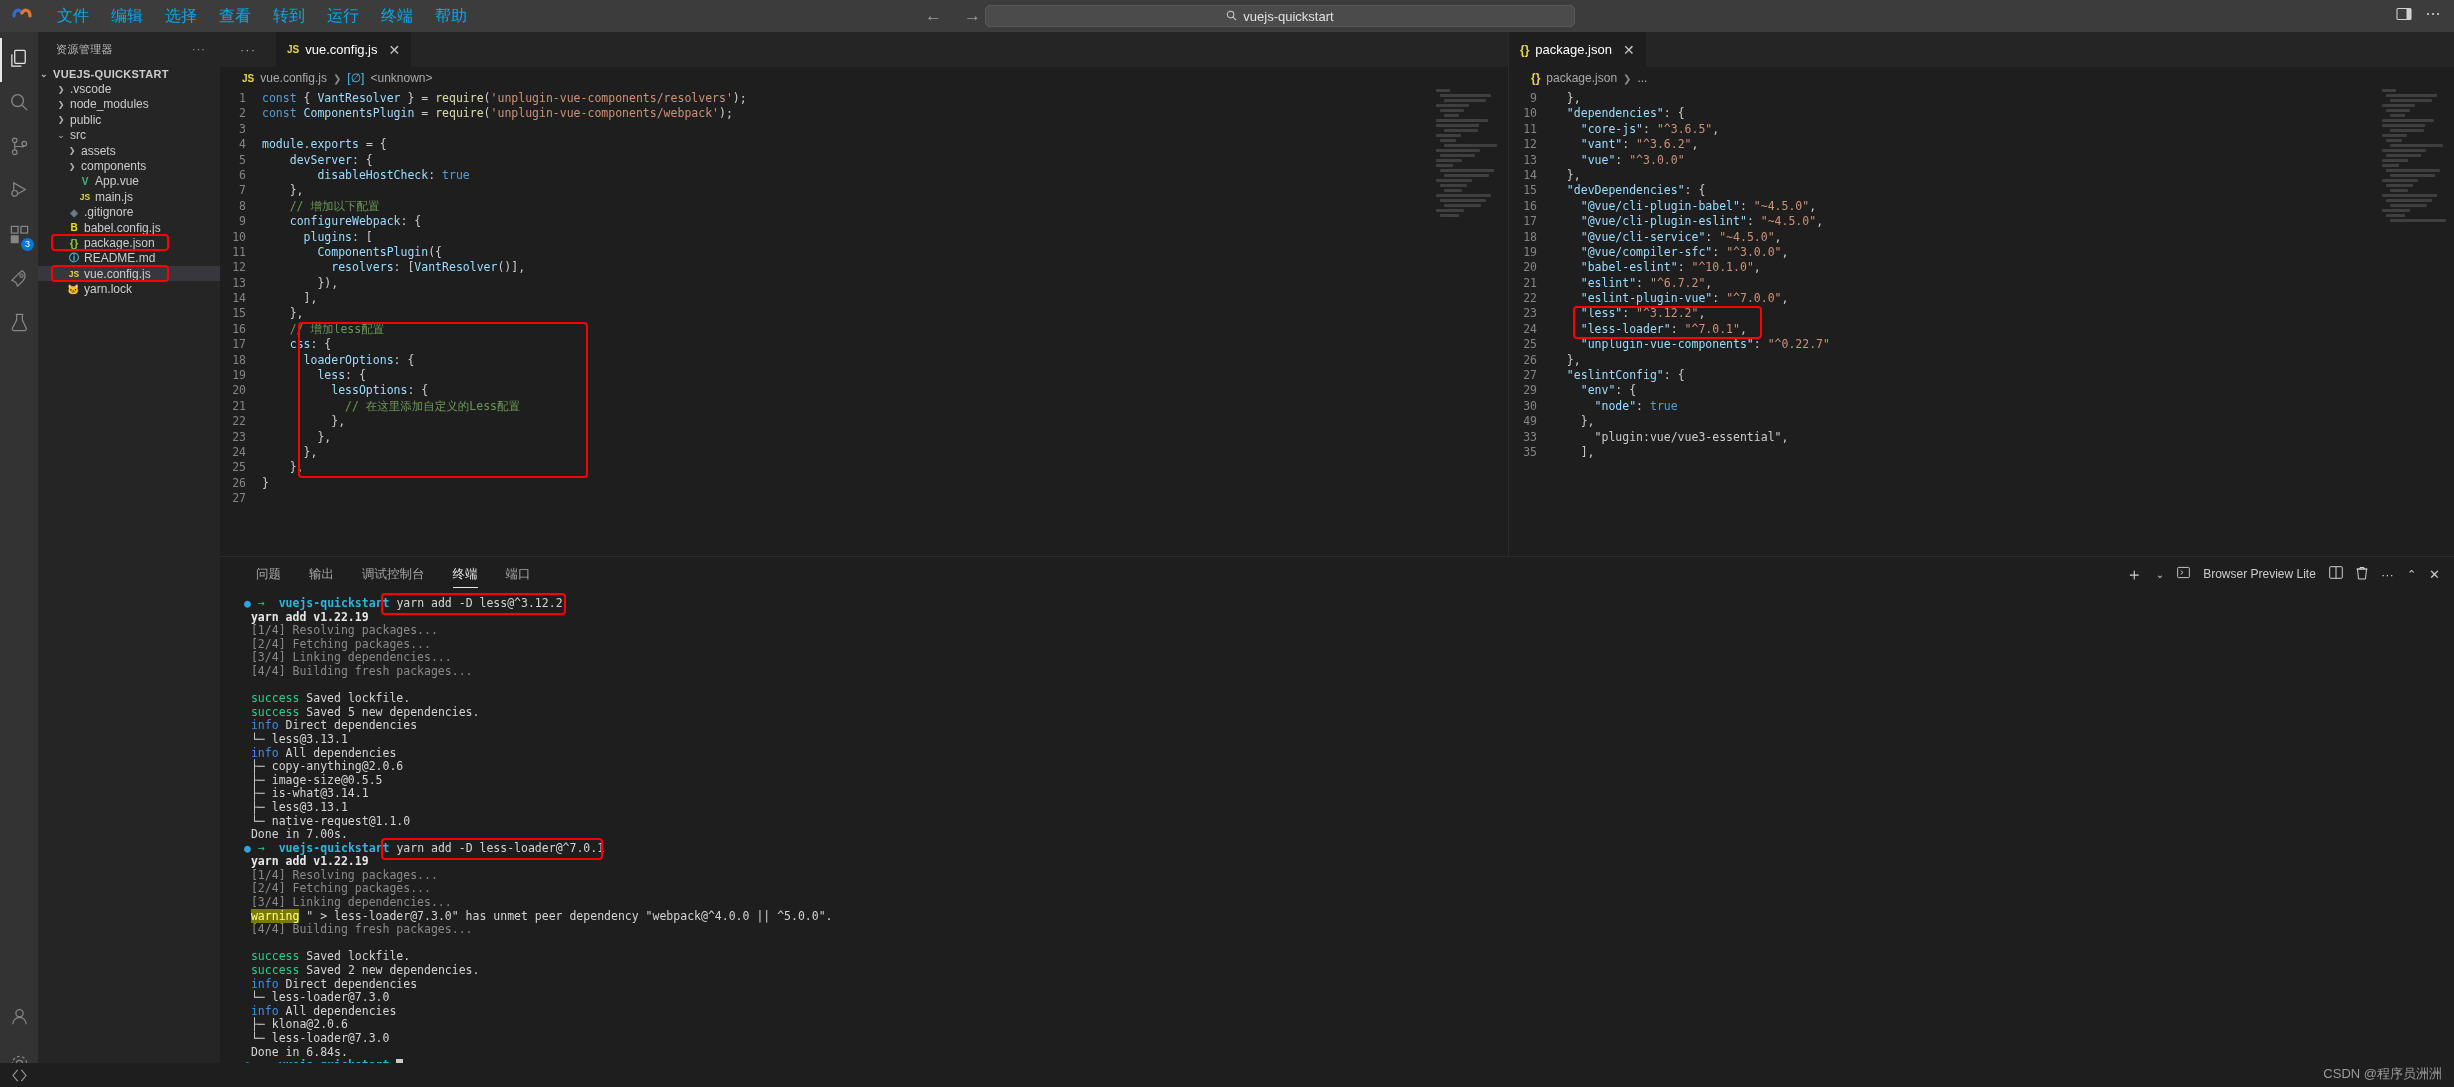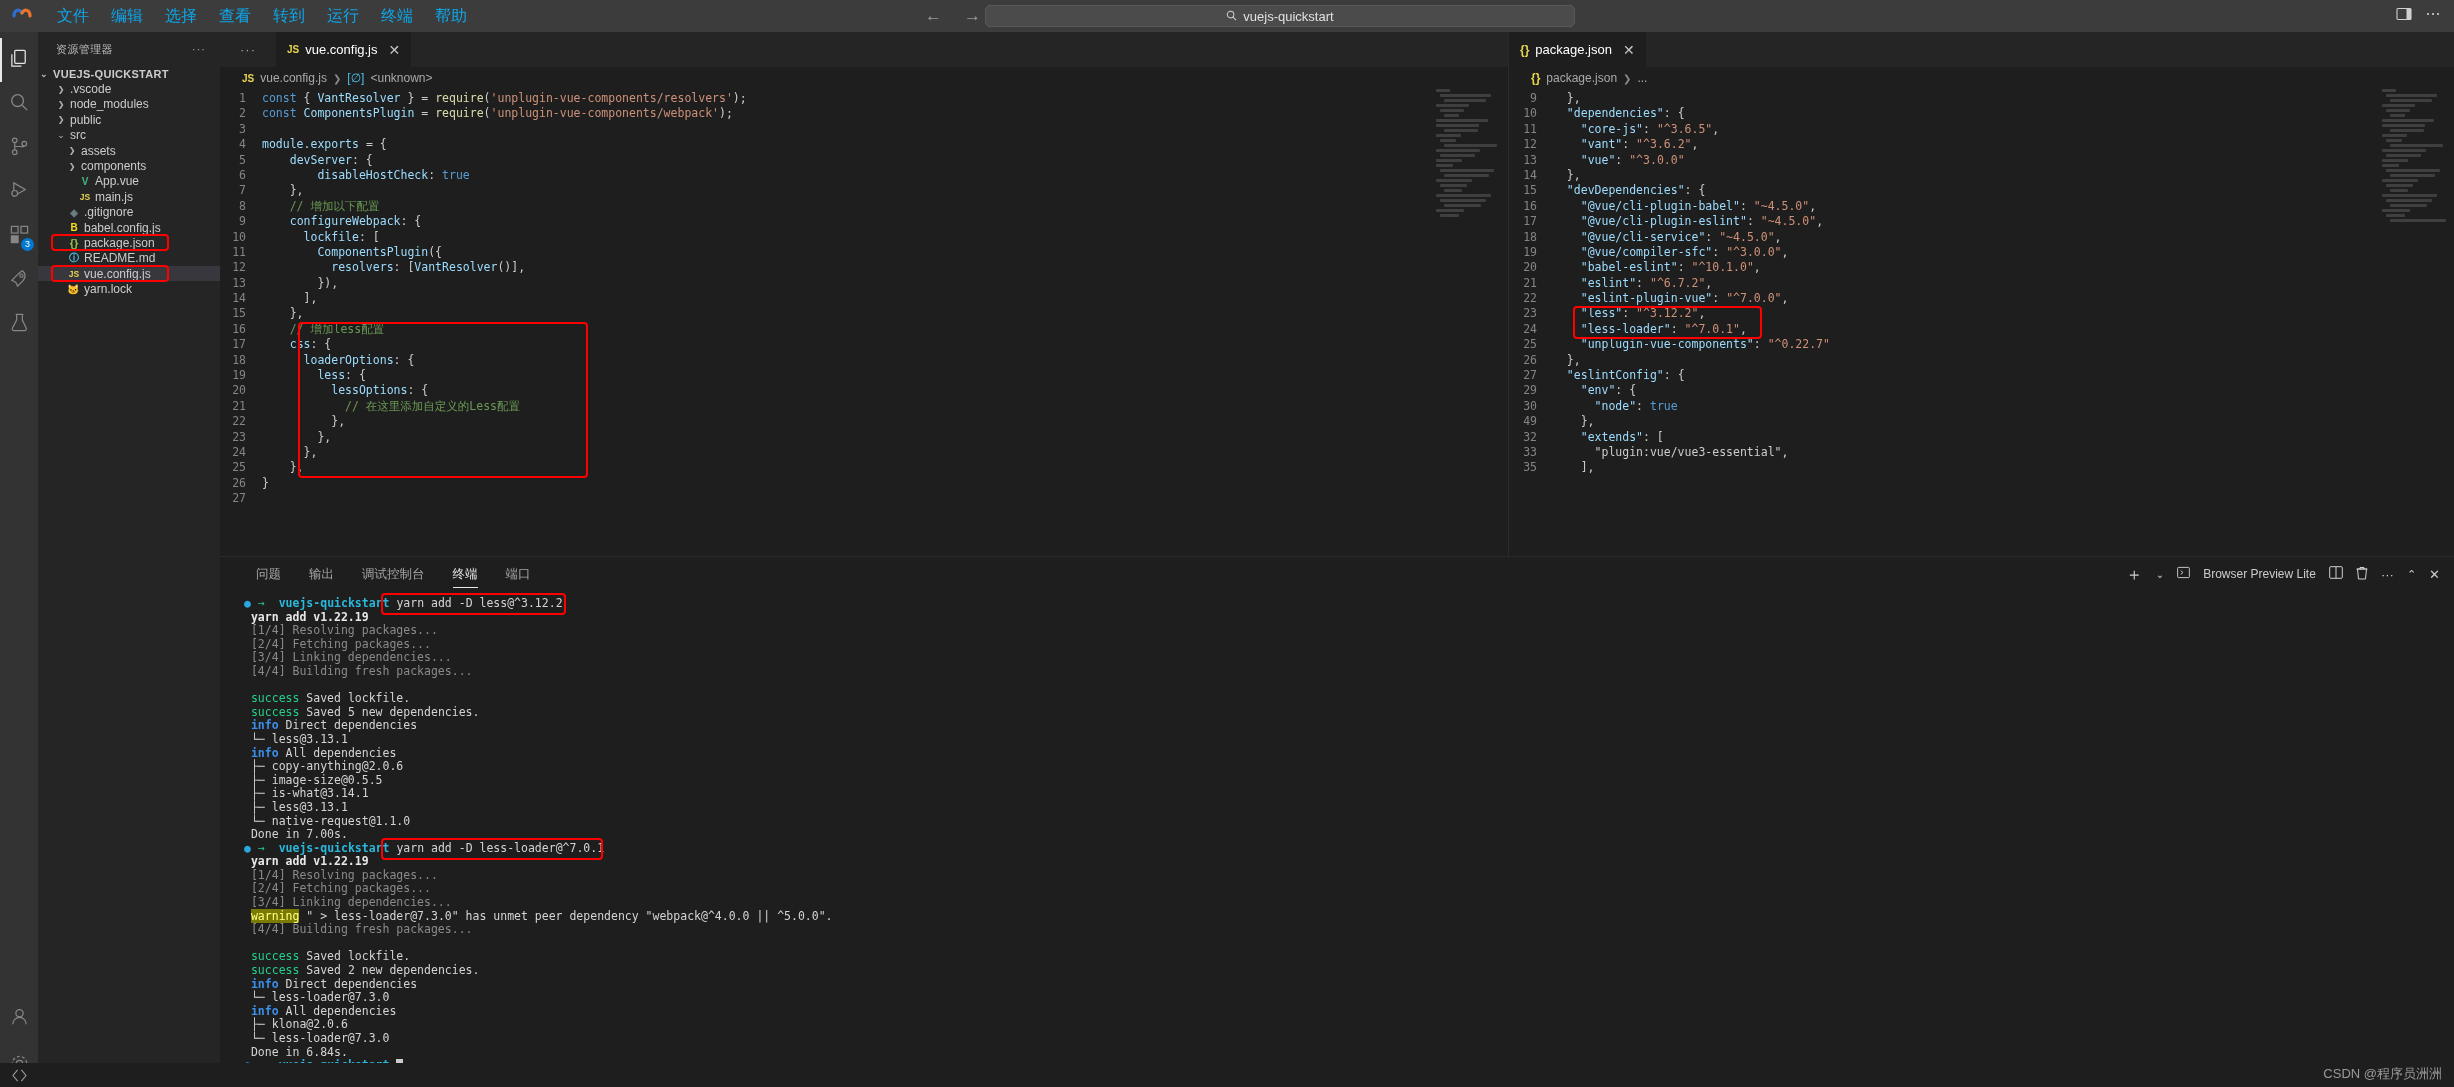--- a/index.html
+++ b/index.html
@@ -138,21 +138,21 @@
   .terminal{
     flex:1; overflow:hidden; padding:6px 0 0 24px;
     font-family:"DejaVu Sans Mono","Liberation Mono", monospace;
     font-size:11.5px; line-height:13.6px; white-space:pre; position:relative;
   }
   .tline{ height:13.6px; }
   .t-dim{ color:#8a8a8a; }
   .t-white{ color:#d4d4d4; }
   .t-bold{ color:#e8e8e8; font-weight:bold; }
   .t-green{ color:#23d18b; }
-  .t-blue{ color:#3b8eea;font-weight:bold; }
+  .t-blue{ color:#3b8eea; }
   .t-cyan{ color:#29b8db; font-weight:bold; }
   .t-yellow{ color:#f5f543; }
   .t-dot{ color:#2aa7e0; }
   .t-arrow{ color:#23d18b; }
   .cursorblk{ display:inline-block; width:7px; height:11px; background:#cccccc; vertical-align:-1px; }
 
   
   .statusbar{
     position:absolute; left:0; bottom:0; width:2454px; height:24px;
     background:#1e1e1e; display:flex; align-items:center;
@@ -402,21 +402,21 @@
         <div class="code mono" id="code-left">
           <div class="cline"><span class="ln">1</span><span class="ctext"><span class="c-blue">const</span> { <span class="c-lblue">VantResolver</span> } = <span class="c-func">require</span>(<span class="c-str">'unplugin-vue-components/resolvers'</span>);</span></div>
             <div class="cline"><span class="ln">2</span><span class="ctext"><span class="c-blue">const</span> <span class="c-lblue">ComponentsPlugin</span> = <span class="c-func">require</span>(<span class="c-str">'unplugin-vue-components/webpack'</span>);</span></div>
             <div class="cline"><span class="ln">3</span><span class="ctext"></span></div>
             <div class="cline"><span class="ln">4</span><span class="ctext"><span class="c-lblue">module</span>.<span class="c-lblue">exports</span> = {</span></div>
             <div class="cline"><span class="ln">5</span><span class="ctext">    <span class="c-lblue">devServer</span>: {</span></div>
             <div class="cline"><span class="ln">6</span><span class="ctext">        <span class="c-lblue">disableHostCheck</span>: <span class="c-blue">true</span></span></div>
             <div class="cline"><span class="ln">7</span><span class="ctext">    },</span></div>
             <div class="cline"><span class="ln">8</span><span class="ctext"><span class="c-cmt">    // 增加以下配置</span></span></div>
             <div class="cline"><span class="ln">9</span><span class="ctext">    <span class="c-lblue">configureWebpack</span>: {</span></div>
-            <div class="cline"><span class="ln">10</span><span class="ctext">      <span class="c-lblue">lockfile</span>: [</span></div>
+            <div class="cline"><span class="ln">10</span><span class="ctext">      <span class="c-lblue">plugins</span>: [</span></div>
             <div class="cline"><span class="ln">11</span><span class="ctext">        <span class="c-lblue">ComponentsPlugin</span>({</span></div>
             <div class="cline"><span class="ln">12</span><span class="ctext">          <span class="c-lblue">resolvers</span>: [<span class="c-lblue">VantResolver</span>()],</span></div>
             <div class="cline"><span class="ln">13</span><span class="ctext">        }),</span></div>
             <div class="cline"><span class="ln">14</span><span class="ctext">      ],</span></div>
             <div class="cline"><span class="ln">15</span><span class="ctext">    },</span></div>
             <div class="cline"><span class="ln">16</span><span class="ctext"><span class="c-cmt">    // 增加less配置</span></span></div>
             <div class="cline"><span class="ln">17</span><span class="ctext">    <span class="c-lblue">css</span>: {</span></div>
             <div class="cline"><span class="ln">18</span><span class="ctext">      <span class="c-lblue">loaderOptions</span>: {</span></div>
             <div class="cline"><span class="ln">19</span><span class="ctext">        <span class="c-lblue">less</span>: {</span></div>
             <div class="cline"><span class="ln">20</span><span class="ctext">          <span class="c-lblue">lessOptions</span>: {</span></div>
@@ -489,21 +489,20 @@
             <div class="cline"><span class="ln">21</span><span class="ctext">    <span class="c-lblue">"eslint"</span>: <span class="c-str">"^6.7.2"</span>,</span></div>
             <div class="cline"><span class="ln">22</span><span class="ctext">    <span class="c-lblue">"eslint-plugin-vue"</span>: <span class="c-str">"^7.0.0"</span>,</span></div>
             <div class="cline"><span class="ln">23</span><span class="ctext">    <span class="c-lblue">"less"</span>: <span class="c-str">"^3.12.2"</span>,</span></div>
             <div class="cline"><span class="ln">24</span><span class="ctext">    <span class="c-lblue">"less-loader"</span>: <span class="c-str">"^7.0.1"</span>,</span></div>
             <div class="cline"><span class="ln">25</span><span class="ctext">    <span class="c-lblue">"unplugin-vue-components"</span>: <span class="c-str">"^0.22.7"</span></span></div>
             <div class="cline"><span class="ln">26</span><span class="ctext">  },</span></div>
             <div class="cline"><span class="ln">27</span><span class="ctext">  <span class="c-lblue">"eslintConfig"</span>: {</span></div>
             <div class="cline"><span class="ln">29</span><span class="ctext">    <span class="c-lblue">"env"</span>: {</span></div>
             <div class="cline"><span class="ln">30</span><span class="ctext">      <span class="c-lblue">"node"</span>: <span class="c-blue">true</span></span></div>
             <div class="cline"><span class="ln">49</span><span class="ctext">    },</span></div>
-            <div class="cline"><span class="ln">32</span><span class="ctext">    <span class="c-lblue">"extends"</span>: [</span></div>
             <div class="cline"><span class="ln">33</span><span class="ctext">      "plugin:vue/vue3-essential",</span></div>
             <div class="cline"><span class="ln">35</span><span class="ctext">    ],</span></div>
             <div class="minimap" id="mm-right">
               <div class="mm-l" style="width: 14px; margin-left: 0px;"></div>
               <div class="mm-l" style="width: 51px; margin-left: 4px;"></div>
               <div class="mm-l" style="width: 42px; margin-left: 8px;"></div>
               <div class="mm-l" style="width: 33px; margin-left: 0px;"></div>
               <div class="mm-l" style="width: 24px; margin-left: 4px;"></div>
               <div class="mm-l" style="width: 15px; margin-left: 8px;"></div>
               <div class="mm-l" style="width: 52px; margin-left: 0px;"></div>

